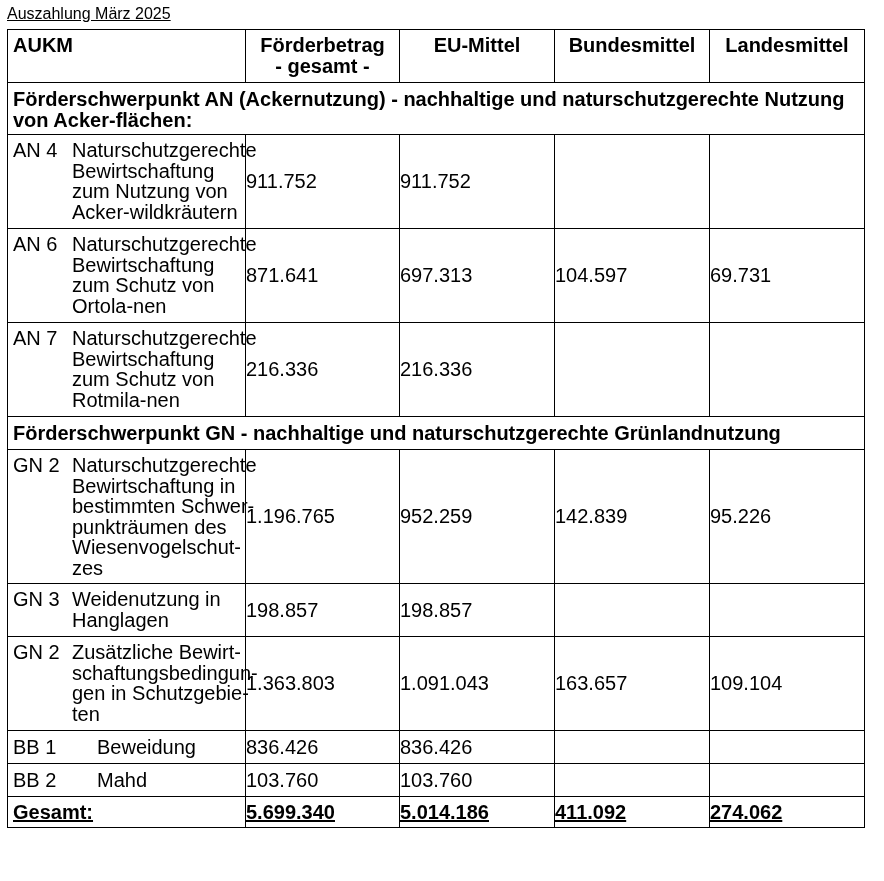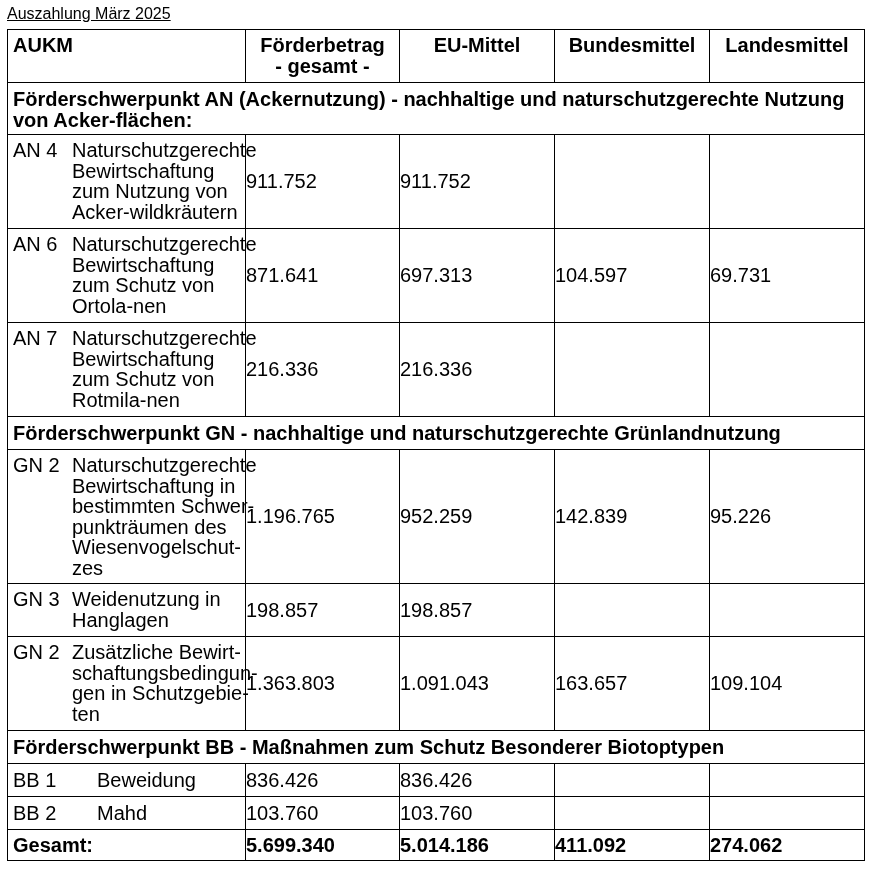--- a/index.html
+++ b/index.html
@@ -90,20 +90,21 @@
     tr.h94 { height: 94px; }
     tr.h134 { height: 134px; }
     tr.h53 { height: 53px; }
     tr.h33 { height: 33px; }
     tr.data-row.single td.aukm-cell { vertical-align: middle; padding-top: 3px; padding-bottom: 3px; }
 
     
     tr.total-row { height: 31px; }
     tr.total-row td {
       font-weight: bold;
+      text-decoration: underline;
       vertical-align: middle;
     }
     tr.total-row td.label-cell { padding-left: 5px; }
   </style>
 </head>
 <body>
 
 <div class="doc-title">Auszahlung März 2025</div>
 
 <table class="aukm">
@@ -201,23 +202,20 @@
           <span class="aukm-code">GN 2</span>
           <span class="aukm-desc">Zusätzliche Bewirt-schaftungsbedingun-gen in Schutzgebie-ten</span>
         </div>
       </td>
       <td class="num">1.363.803</td>
       <td class="num">1.091.043</td>
       <td class="num">163.657</td>
       <td class="num">109.104</td>
     </tr>
 
-    <tr class="section-row short">
-      <td colspan="5">Förderschwerpunkt BB - Maßnahmen zum Schutz Besonderer Biotoptypen</td>
-    </tr>
     <tr class="data-row single h33">
       <td class="aukm-cell">
         <div class="aukm-inner">
           <span class="aukm-code wide">BB 1</span>
           <span class="aukm-desc">Beweidung</span>
         </div>
       </td>
       <td class="num">836.426</td>
       <td class="num">836.426</td>
       <td class="num"></td>

